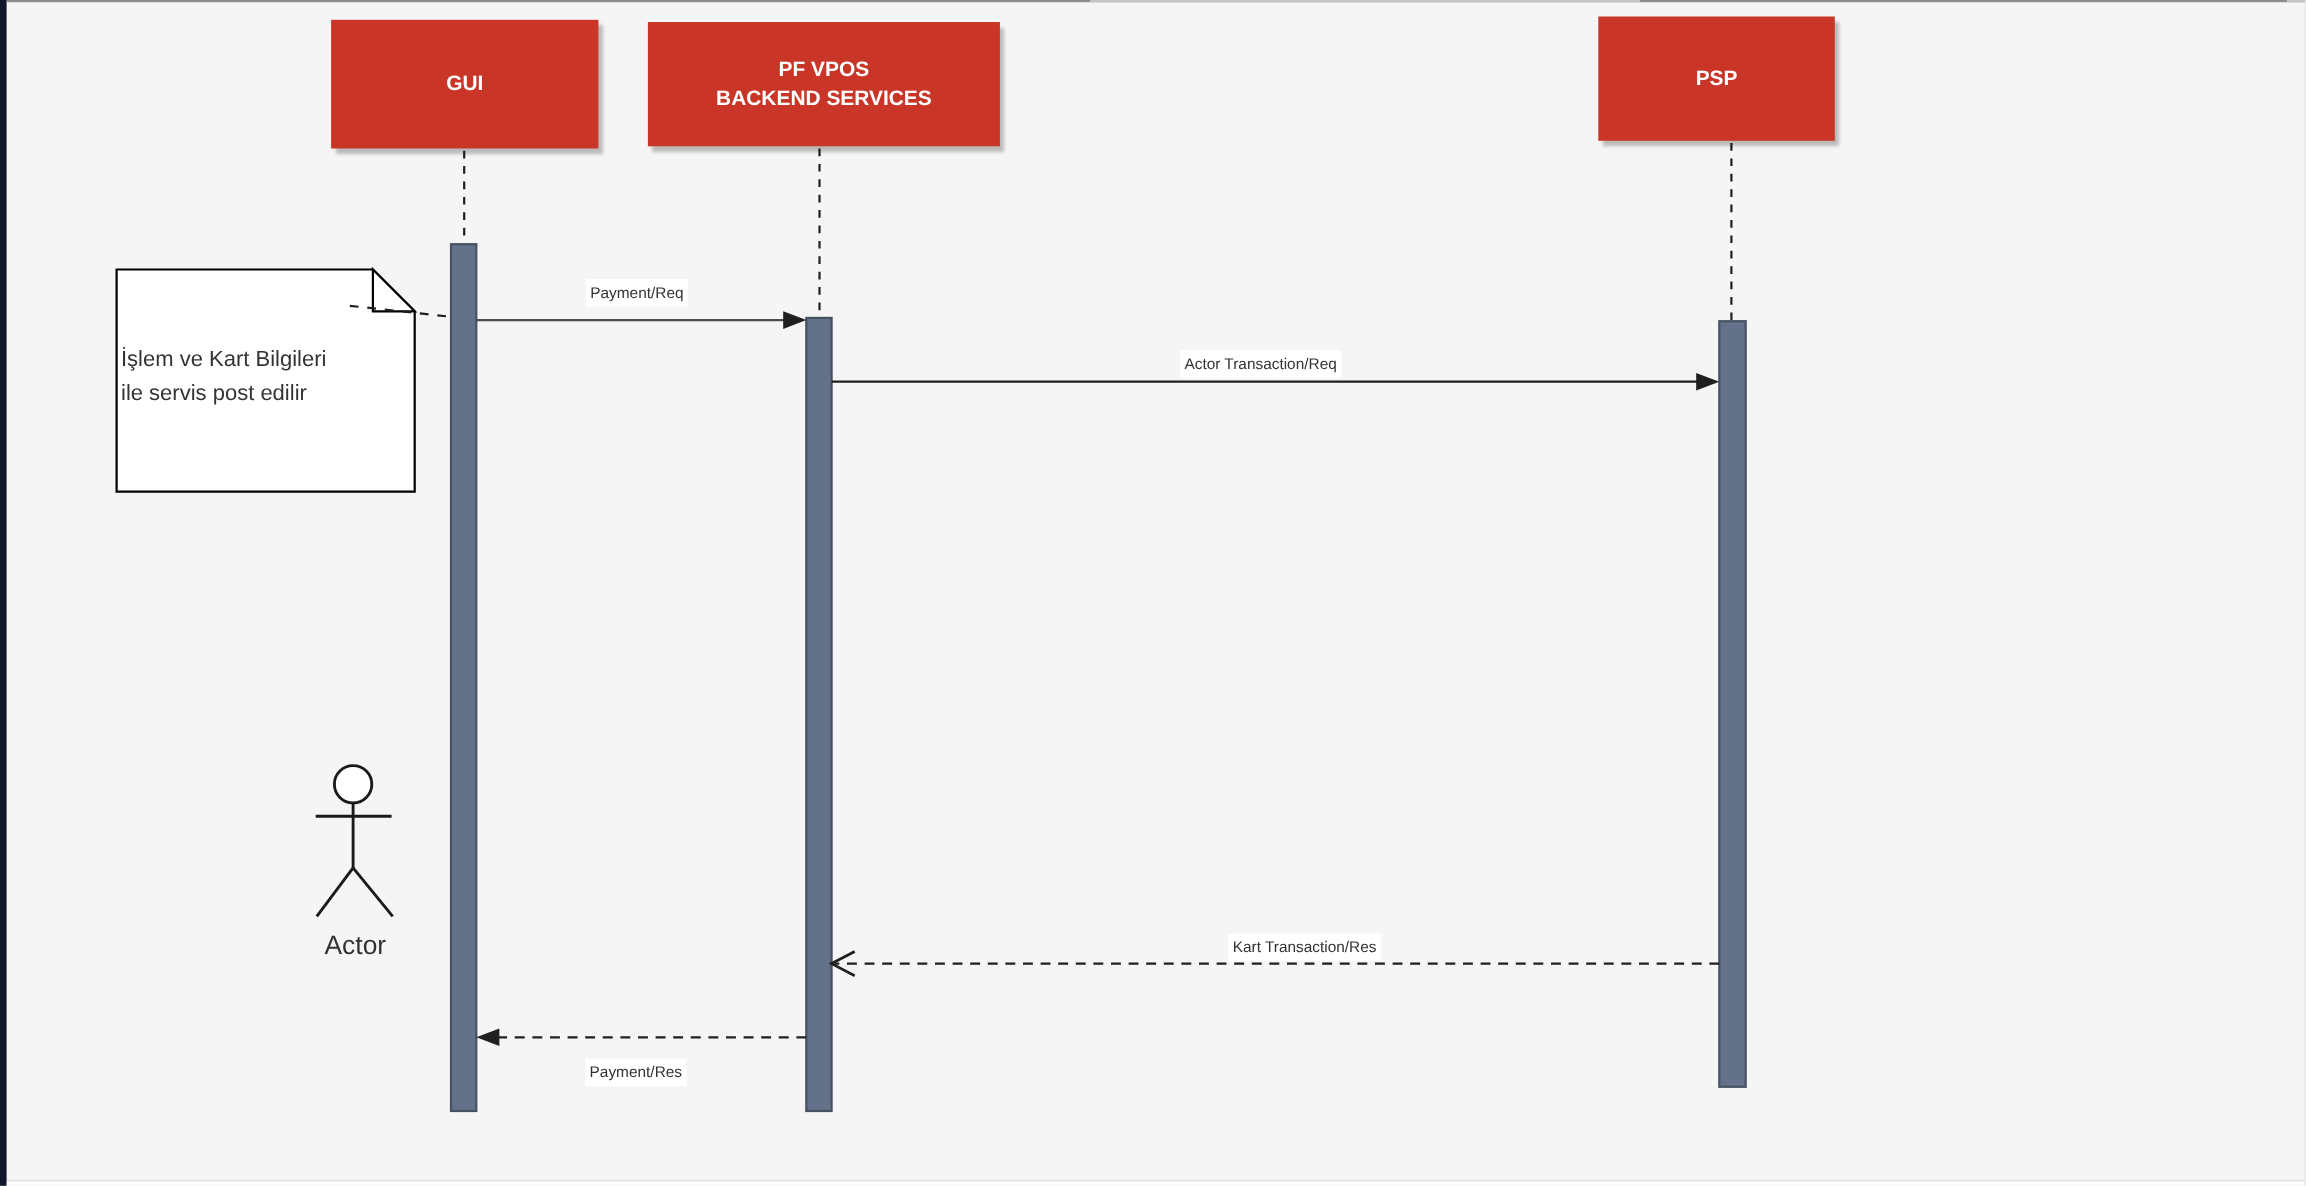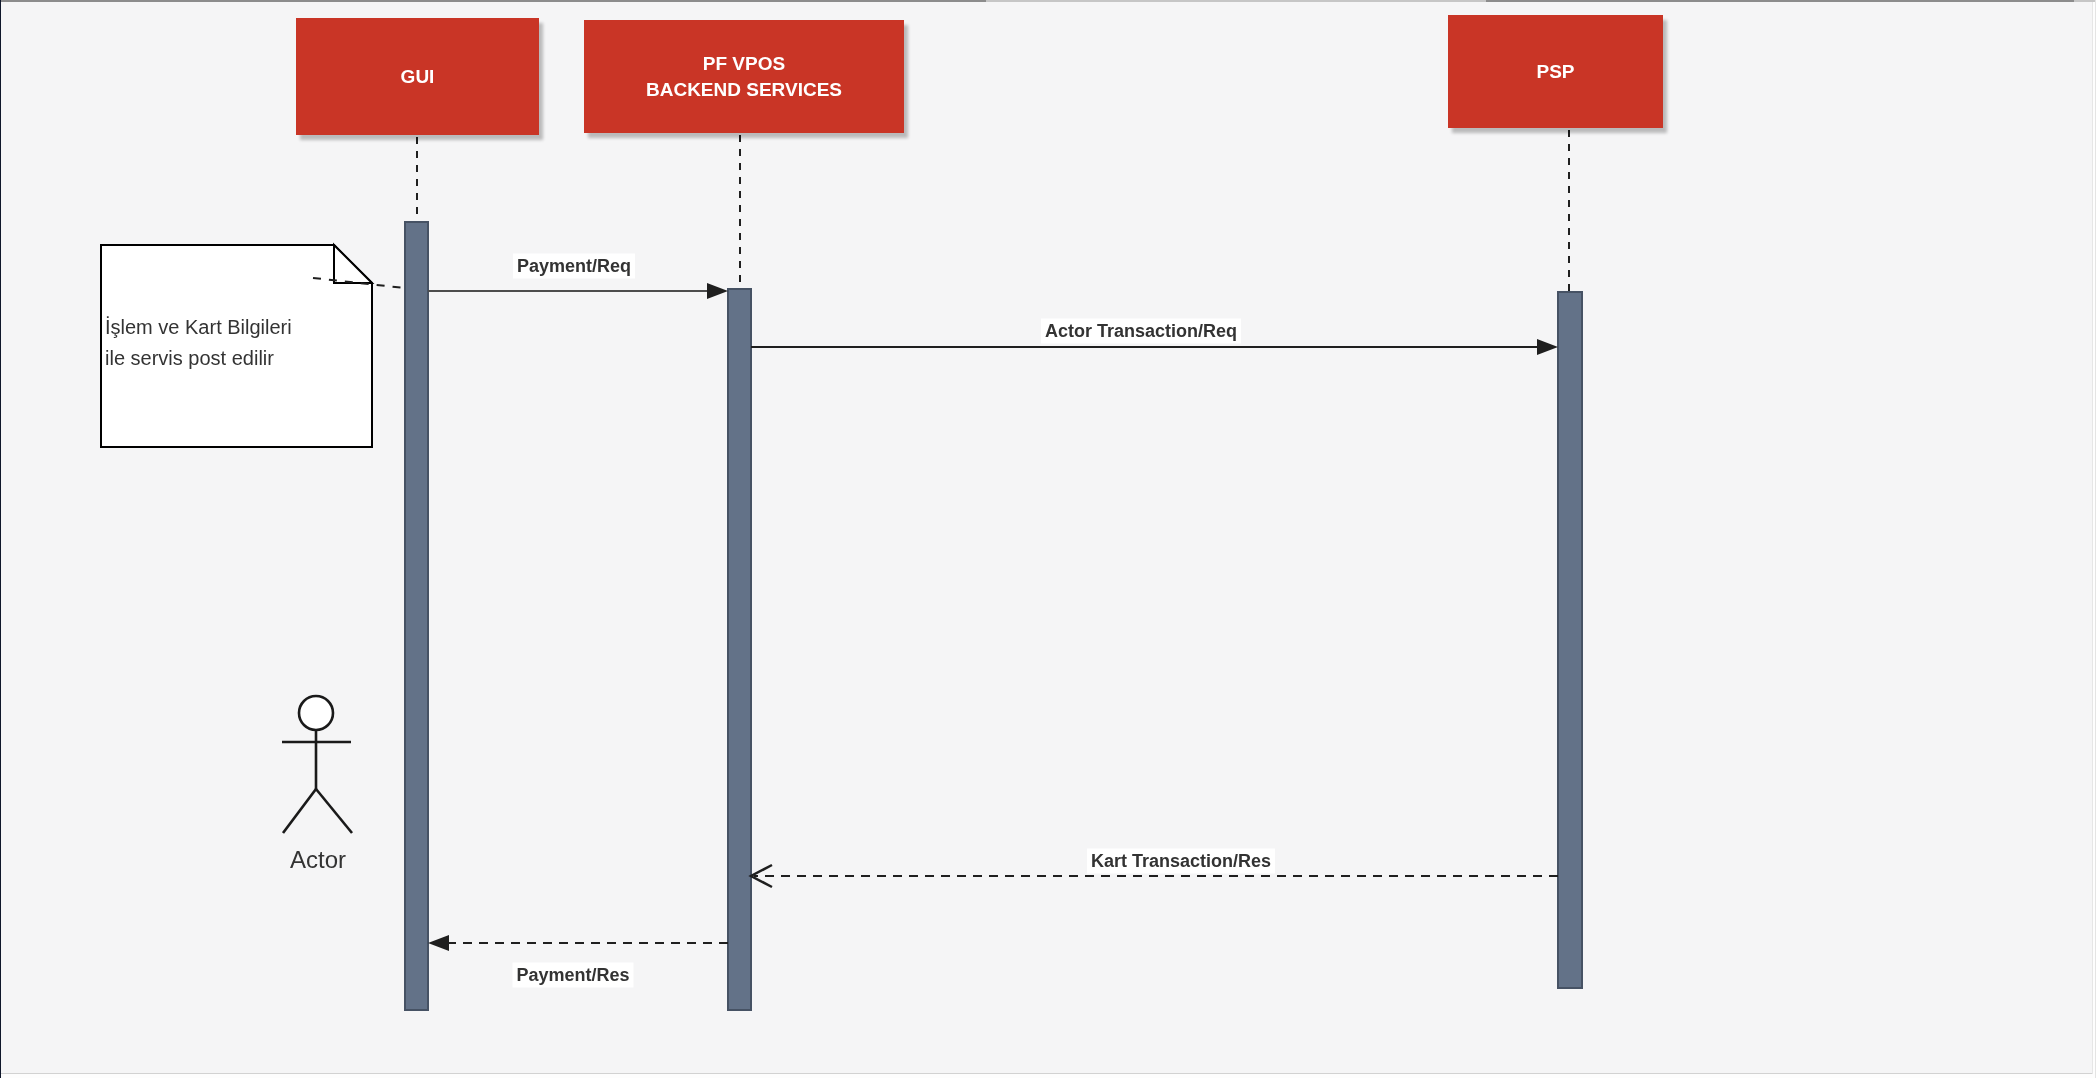--- a/index.html
+++ b/index.html
@@ -4,21 +4,21 @@
 <style>
   html,body{margin:0;padding:0;}
   body{
     font-family:"Liberation Sans","DejaVu Sans",sans-serif;
     background:#e9e9e9;
   }
   #stage{
     position:relative;
     width:2096px;height:1078px;
     background:var(--background,#f5f5f6);
-    border-left:1px solid #0f172a;
+    border-left:6px solid #0f172a;
     border-right:1px solid #e4e4e4;
     overflow:hidden;
     box-sizing:border-box;
   }
   
   .top-edge{position:absolute;left:0;top:0;width:2096px;height:2px;background:#8c8c8c;}
   .top-edge-light{position:absolute;top:0;height:2px;background:#c6c6c6;}
   .bottom-edge{position:absolute;left:0;top:1073px;width:2096px;height:1px;background:#d2d2d2;}
   .bottom-strip{position:absolute;left:0;top:1074px;width:2096px;height:4px;background:#fdfdfd;}
   .right-scrollbar{position:absolute;top:2px;left:2091px;width:5px;height:1072px;background:#fdfdfd;border-left:1px solid #e6e6e6;}
@@ -46,24 +46,23 @@
     font-weight:bold;font-size:19px;line-height:26px;
     text-align:center;
     box-shadow:4px 5px 3px rgba(0,0,0,0.24);
     white-space:pre-line;
   }
   .msg-label{
     position:absolute;
     transform:translate(-50%,-50%);
     background:var(--label-background,#ffffff);
     color:var(--text-color,#333333);
-    font-size:18px;line-height:23px;
+    font-size:14px;line-height:23px;
     padding:1px 4px;
     white-space:nowrap;
-    font-weight:bold;
   }
   .note-text{
     position:absolute;
     left:104px;top:312px;width:262px;
     color:var(--text-color,#333333);
     font-size:20px;line-height:31px;
     white-space:pre-line;
   }
   .actor-label{
     position:absolute;

